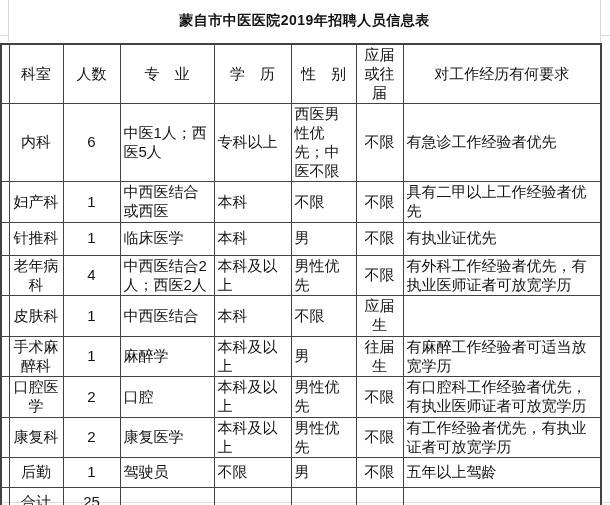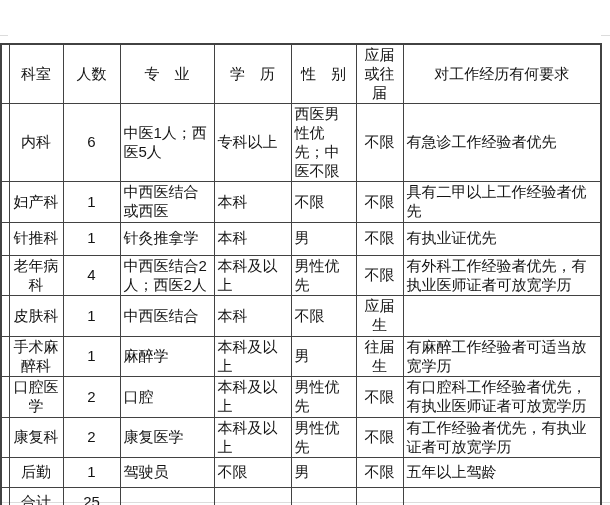--- a/index.html
+++ b/index.html
@@ -37,20 +37,21 @@
   td.c,th.c{text-align:center;}
   td.l{text-align:left;}
   td.sliver{padding:0;}
   th.tight{padding:1px 0;}
 </style>
 </head>
 <body>
 
 <div class="screen">
 
+  <div class="page-title">蒙自市中医医院2019年招聘人员信息表</div>
 
   <div class="grid-stub stub-left"></div>
   <div class="grid-stub stub-right"></div>
   <div class="grid-stub stub-bottom"></div>
 
   <table class="recruit">
     <colgroup>
       <col style="width:8px">
       <col style="width:54px">
       <col style="width:57px">
@@ -90,21 +91,21 @@
           <td class="l">中西医结合或西医</td>
           <td class="l">本科</td>
           <td class="l">不限</td>
           <td class="c">不限</td>
           <td class="l">具有二甲以上工作经验者优先</td>
         </tr>
         <tr style="height: 33px;">
           <td class="sliver"></td>
           <td class="c">针推科</td>
           <td class="c">1</td>
-          <td class="l">针灸推拿学</td>
+          <td class="l">临床医学</td>
           <td class="l">本科</td>
           <td class="l">男</td>
           <td class="c">不限</td>
           <td class="l">有执业证优先</td>
         </tr>
         <tr style="height: 36px;">
           <td class="sliver"></td>
           <td class="c">老年病科</td>
           <td class="c">4</td>
           <td class="l">中西医结合2人；西医2人</td>

